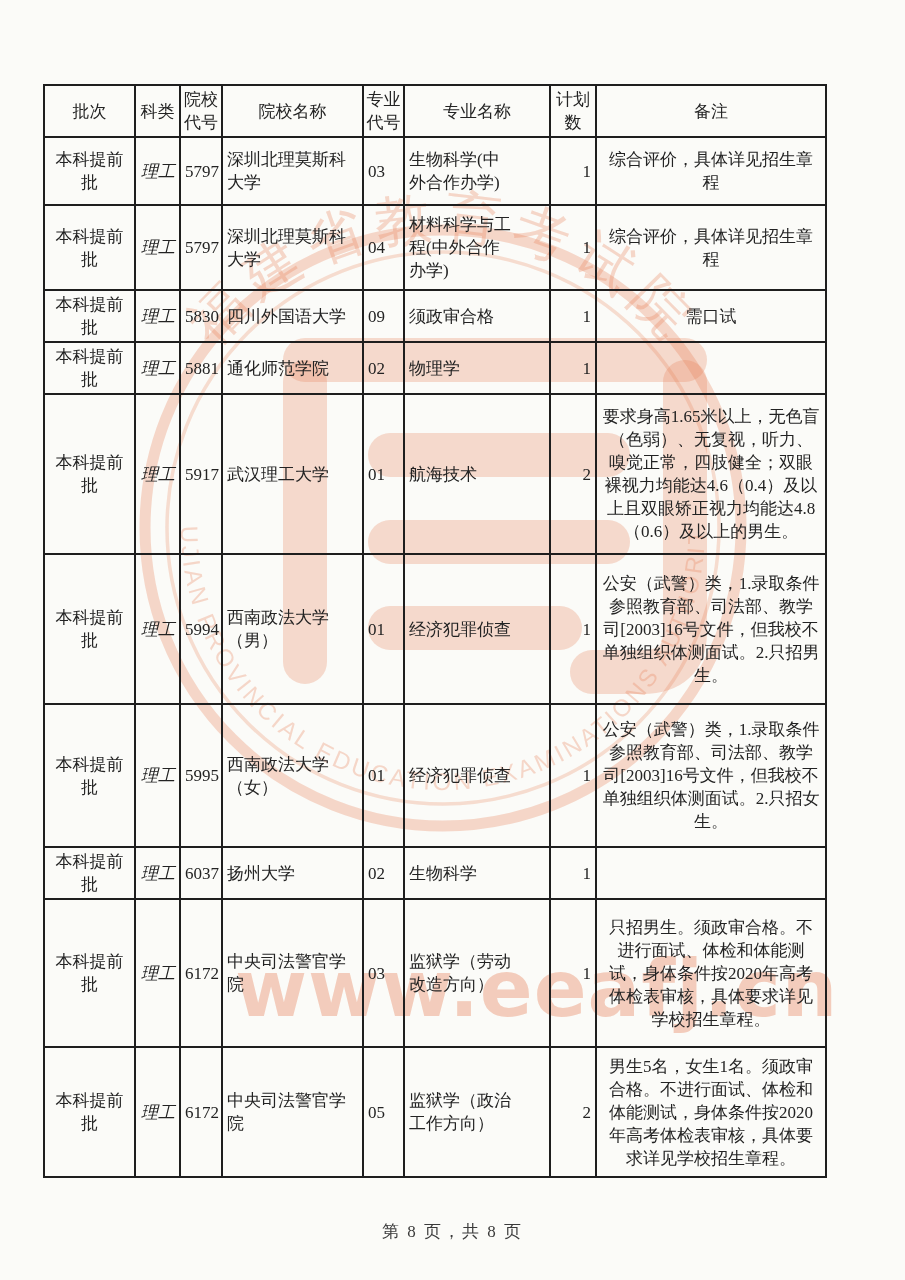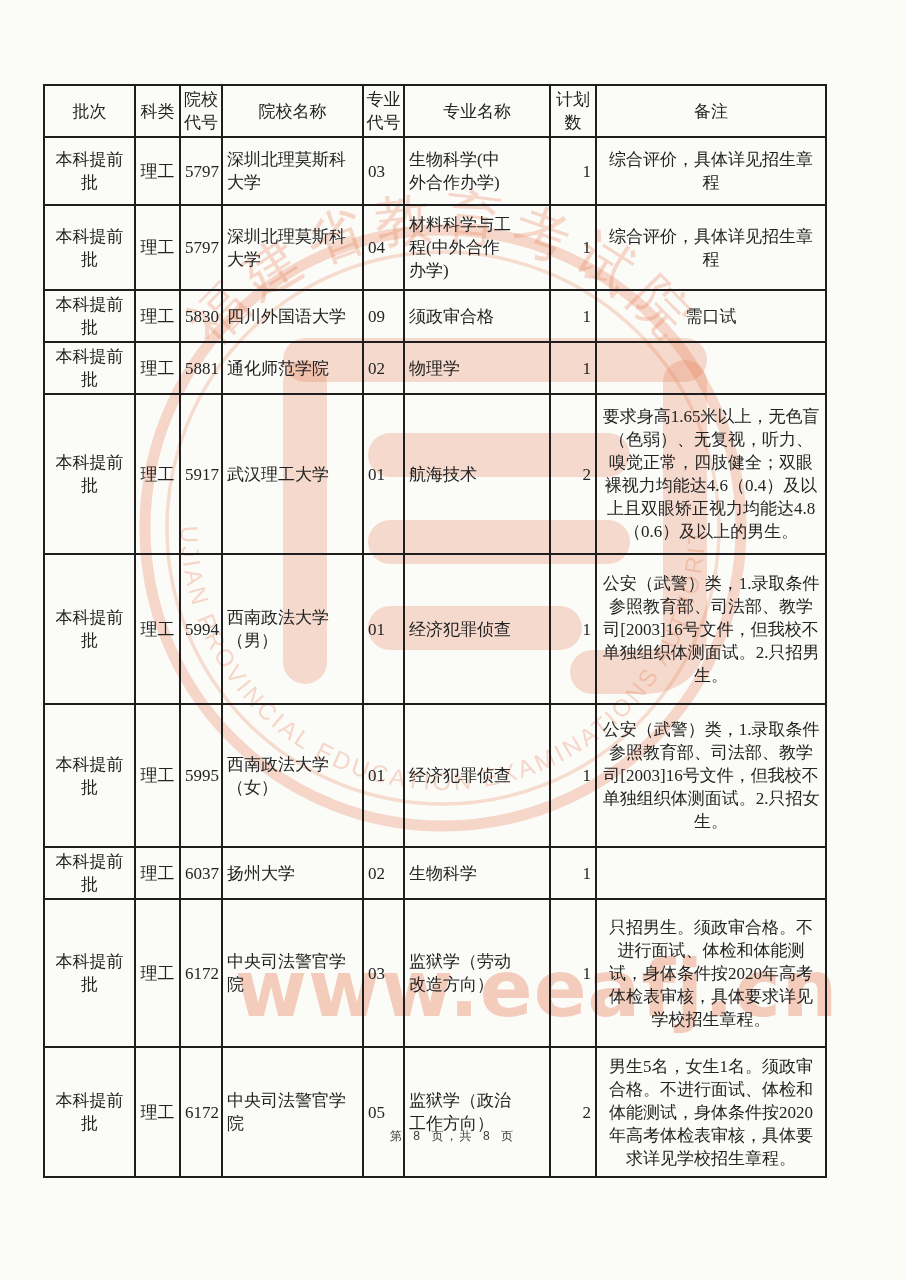--- a/index.html
+++ b/index.html
@@ -34,30 +34,30 @@
   .plan-table tbody tr:nth-child(2){height:85px;}
   .plan-table tbody tr:nth-child(3){height:46px;}
   .plan-table tbody tr:nth-child(4){height:44px;}
   .plan-table tbody tr:nth-child(5){height:160px;}
   .plan-table tbody tr:nth-child(6){height:150px;}
   .plan-table tbody tr:nth-child(7){height:143px;}
   .plan-table tbody tr:nth-child(8){height:47px;}
   .plan-table tbody tr:nth-child(9){height:148px;}
   .plan-table tbody tr:nth-child(10){height:130px;}
   .c-batch{text-align:center;padding:2px 1px;}
-  .c-cat{text-align:center;}
+  .c-cat{text-align:right;font-style:italic;}
   .c-code{text-align:center;border-radius:17px;}
   .c-school{text-align:left;padding:2px 4px 2px 7px;border-radius:16px;}
   .c-mcode{text-align:left;}
   .c-major{text-align:left;padding:2px 22px 2px 7px;}
   .c-plan{text-align:right;padding:2px 5px 2px 1px;}
   .c-remark{text-align:center;padding:3px 5px 3px 8px;}
   .page-footer{
-    position:absolute;left:0;top:1128px;width:905px;z-index:2;
-    text-align:center;font-size:12px;letter-spacing:2px;color:#3a3a3a;font-family:Liberation Mono, monospace;
+    position:absolute;left:0;top:1220px;width:905px;z-index:2;
+    text-align:center;font-size:17px;letter-spacing:2px;color:#3a3a3a;
   }
   .wm-url{
     font-family:"DejaVu Sans","Liberation Sans",sans-serif;
     font-weight:600;font-size:78px;letter-spacing:1px;
   }
   .wm-cn{font-family:"Liberation Serif","DejaVu Serif",serif;font-size:56px;letter-spacing:10px;}
   .wm-en{font-family:"Liberation Sans","DejaVu Sans",sans-serif;font-size:24px;letter-spacing:3px;}
 </style>
 </head>
 <body>

